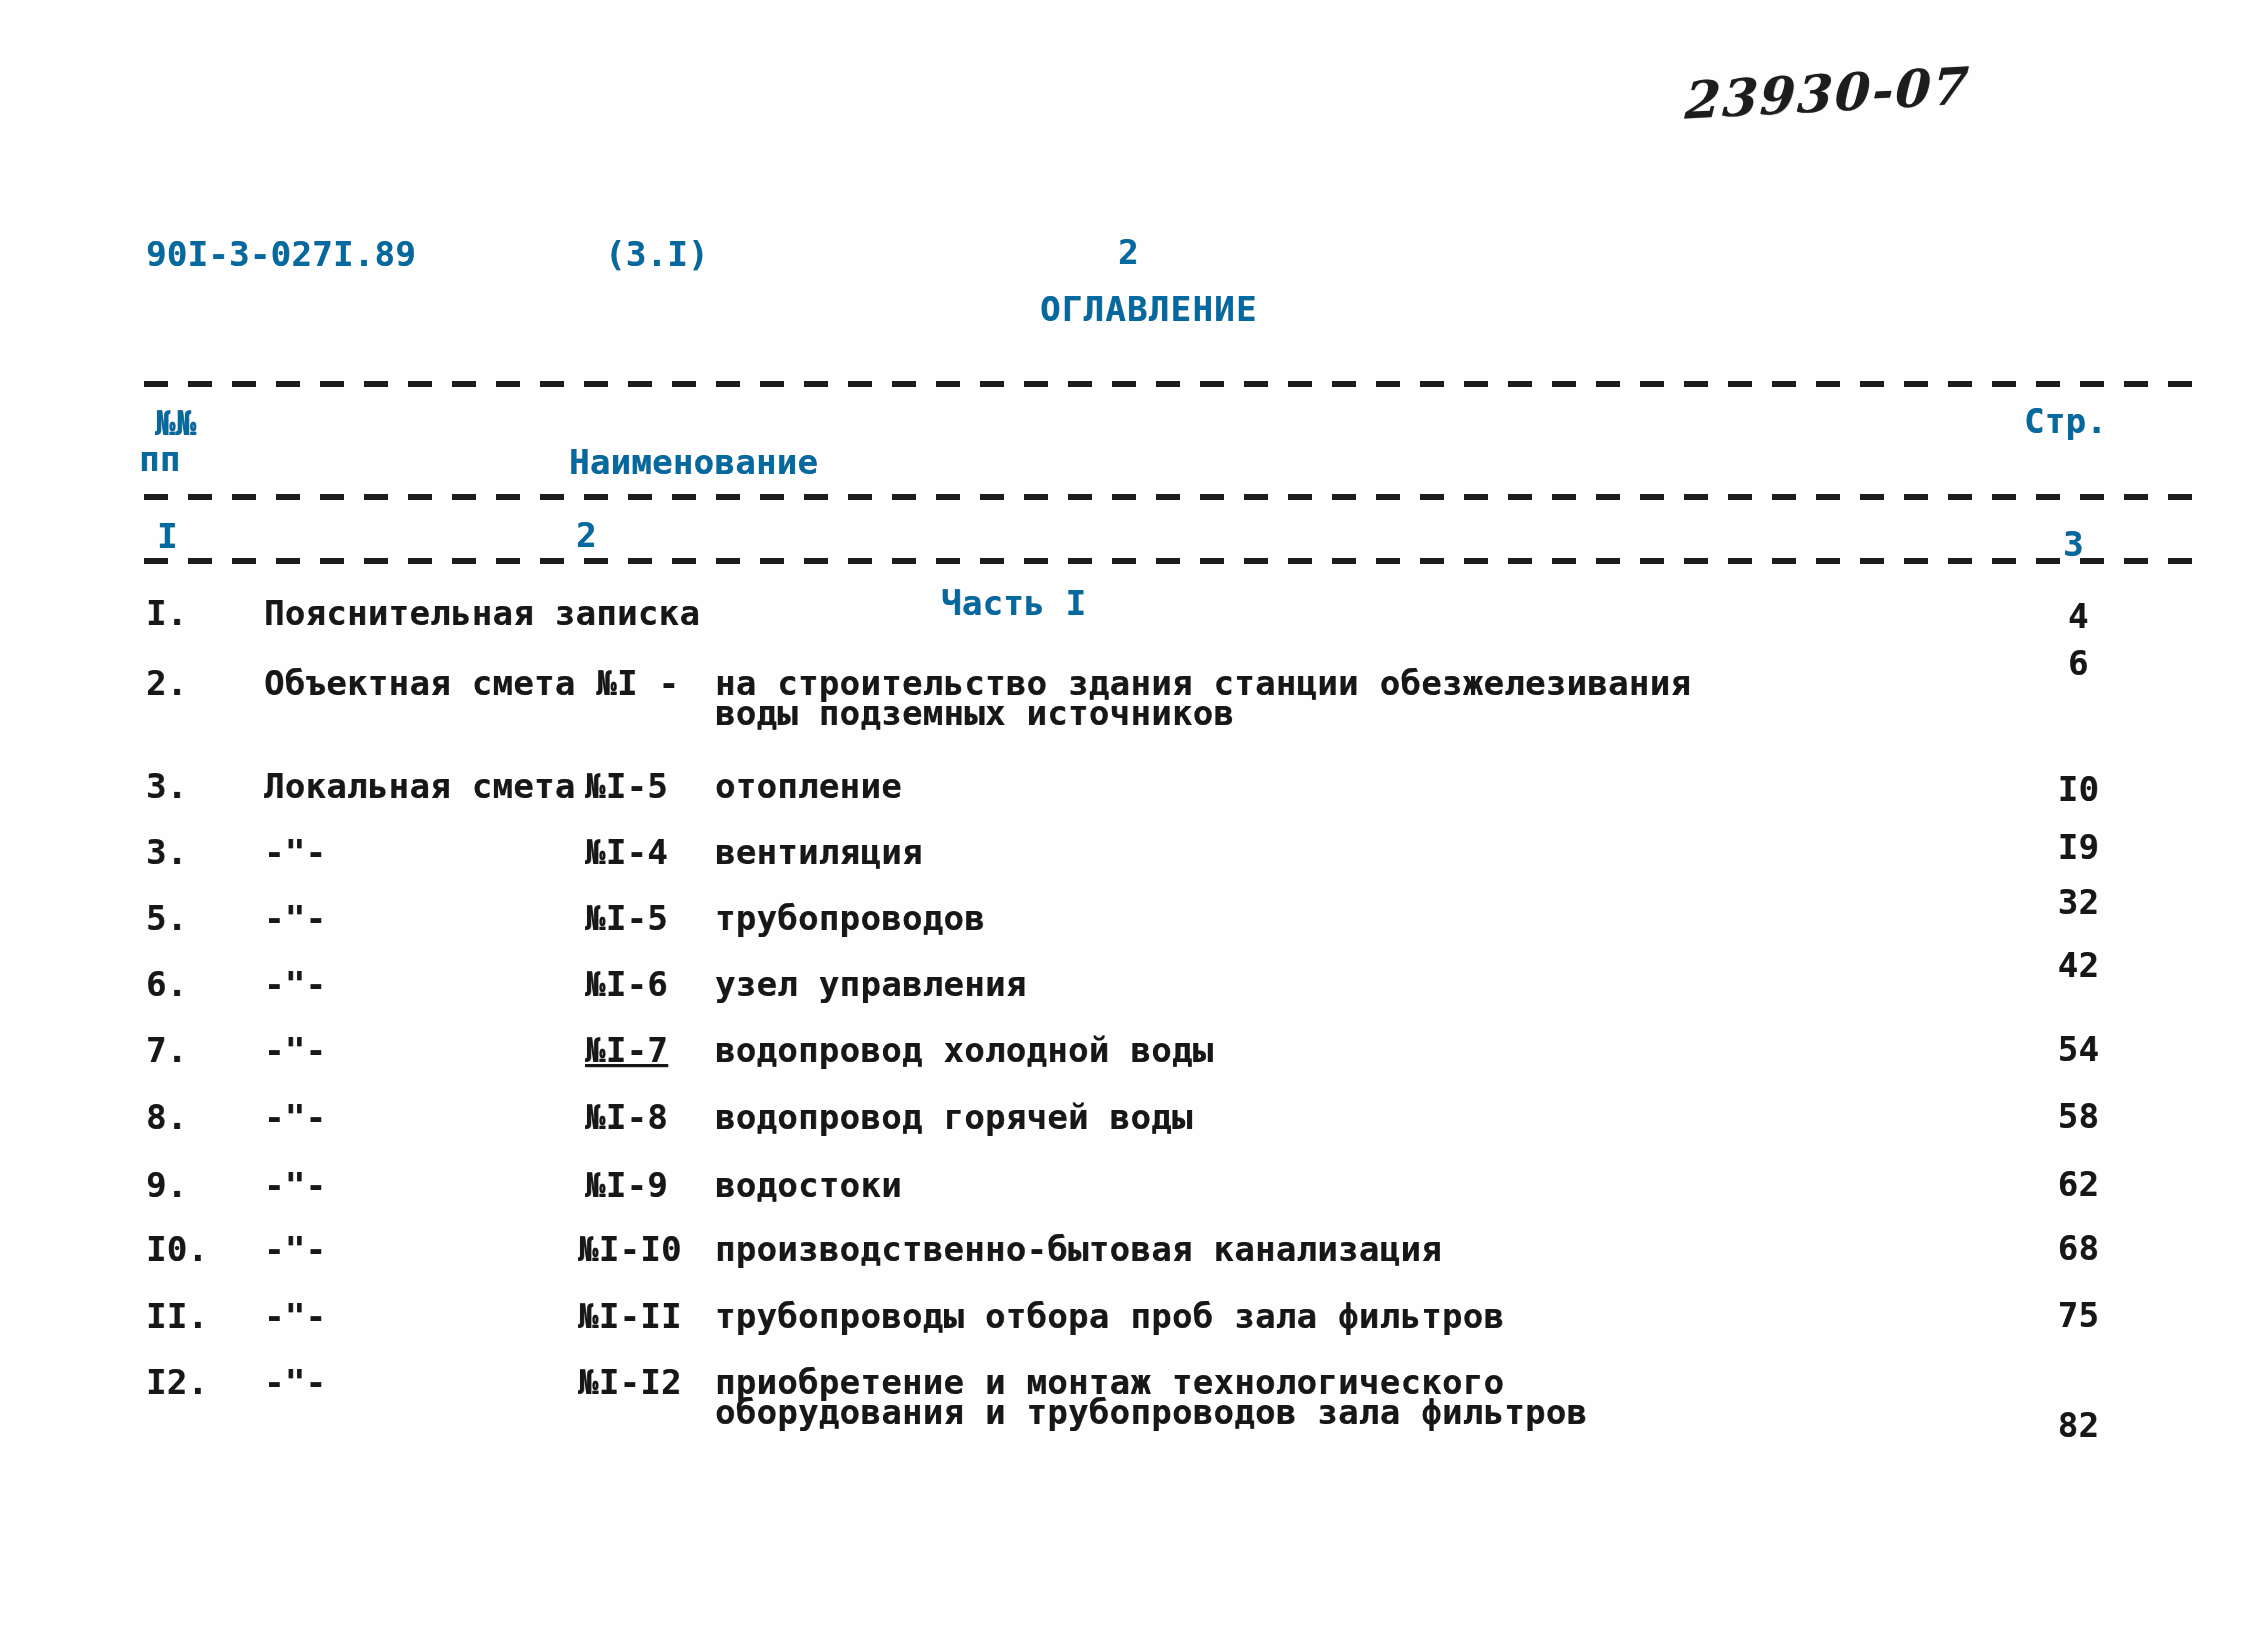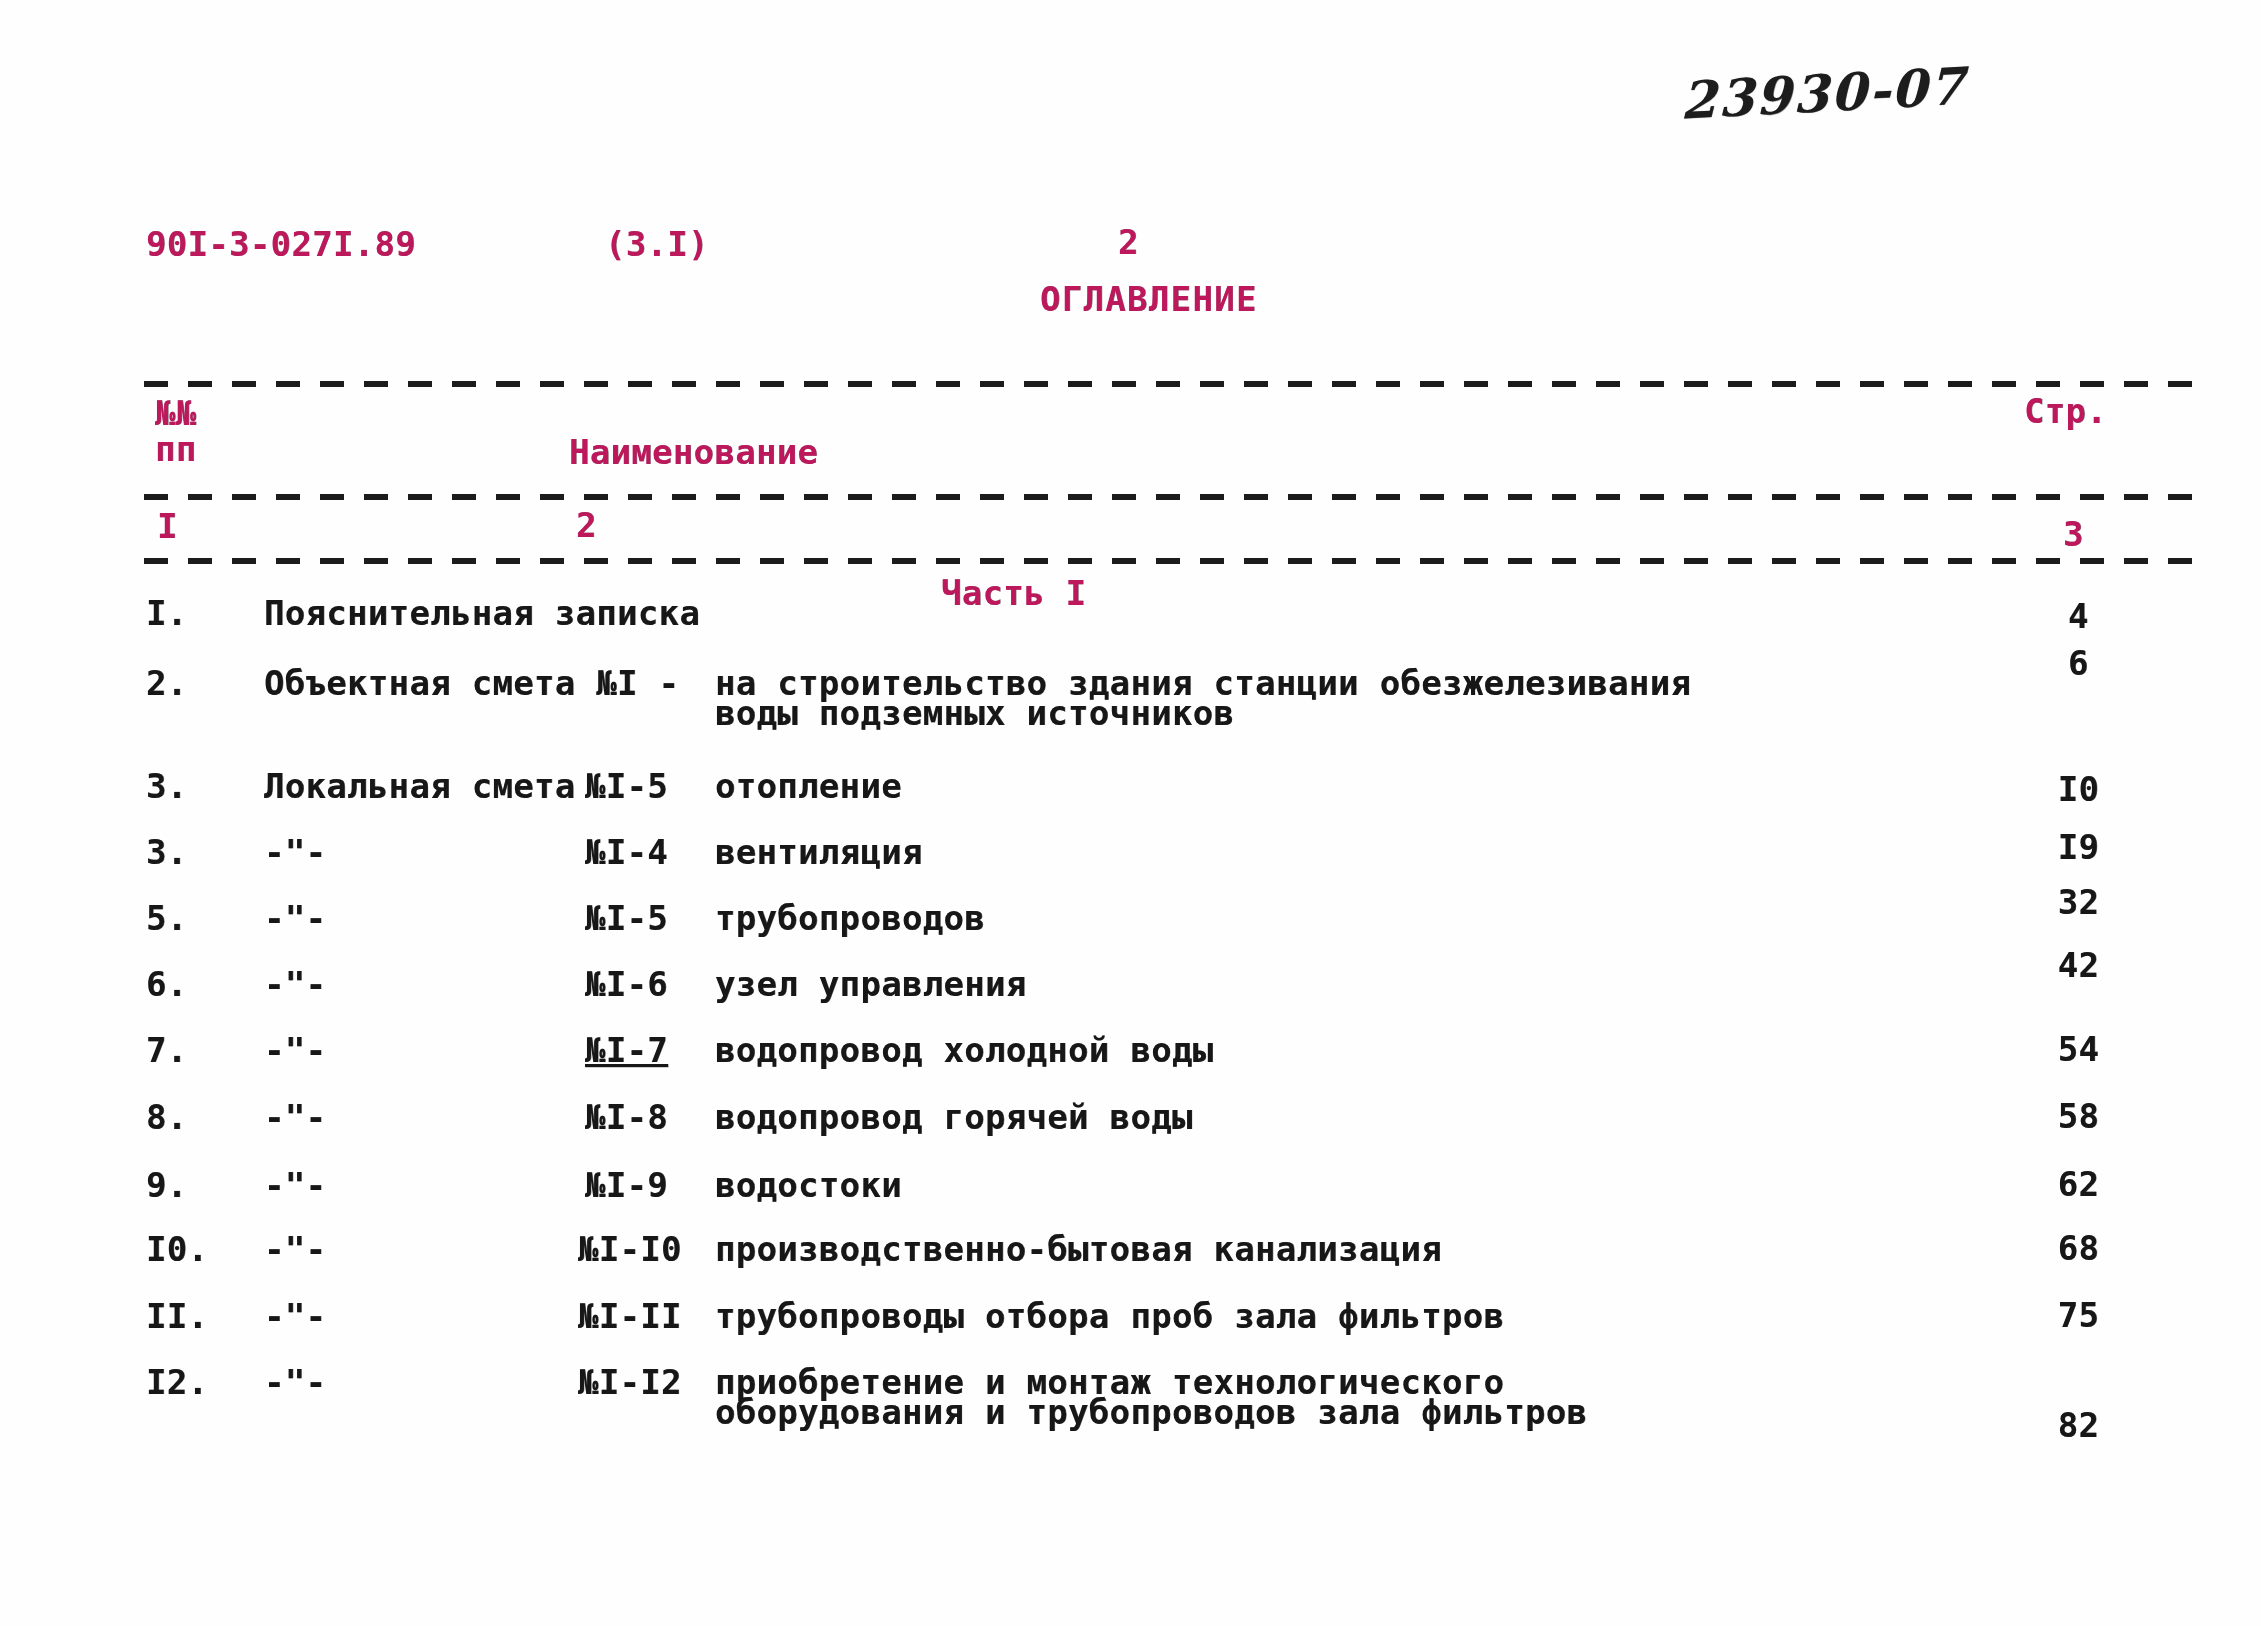--- a/index.html
+++ b/index.html
@@ -9,24 +9,25 @@
     background:#fefefe;
     overflow:hidden;
     font-family:"DejaVu Sans Mono","DejaVu Sans",monospace;
   }
   .tw{
     position:absolute;
     font-family:"DejaVu Sans Mono","DejaVu Sans",monospace;
     font-weight:700;
     font-size:34px;
     line-height:34px;
-    color:#be185d;
+    color:#0369a1;
     white-space:pre;
     letter-spacing:0.3px;
     text-shadow:0.4px 0.4px 0.6px rgba(25,25,25,0.55);
+    margin-top:10px;
   }
   .handwriting{
     position:absolute;
     left:1685px;top:63px;
     font-family:"DejaVu Serif",serif;
     font-style:italic;
     font-weight:700;
     font-size:51px;
     letter-spacing:2px;
     color:#1d1d1d;
@@ -39,21 +40,21 @@
   .title{left:1040px;top:282px;letter-spacing:1.3px;}
   .dash-line{
     position:absolute;
     left:144px;width:2054px;height:6px;
     background:repeating-linear-gradient(to right,#1c1c1c 0 24px,transparent 24px 44px);
   }
   .line1{top:381px;}
   .line2{top:494px;}
   .line3{top:558px;}
   .hdr-num1{left:155px;top:396px;}
-  .hdr-num2{left:155px;top:432px;text-align:center;}
+  .hdr-num2{left:139px;top:432px;text-align:center;}
   .hdr-name{left:569px;top:435px;}
   .hdr-page{left:2024px;top:394px;}
   .idx-1{left:157px;top:509px;}
   .idx-2{left:576px;top:508px;}
   .idx-3{left:2063px;top:517px;}
   .section{left:941px;top:576px;}
   .row{position:absolute;left:0;width:2261px;}
   .cell{
     position:absolute;
     font-family:"DejaVu Sans Mono","DejaVu Sans",monospace;

